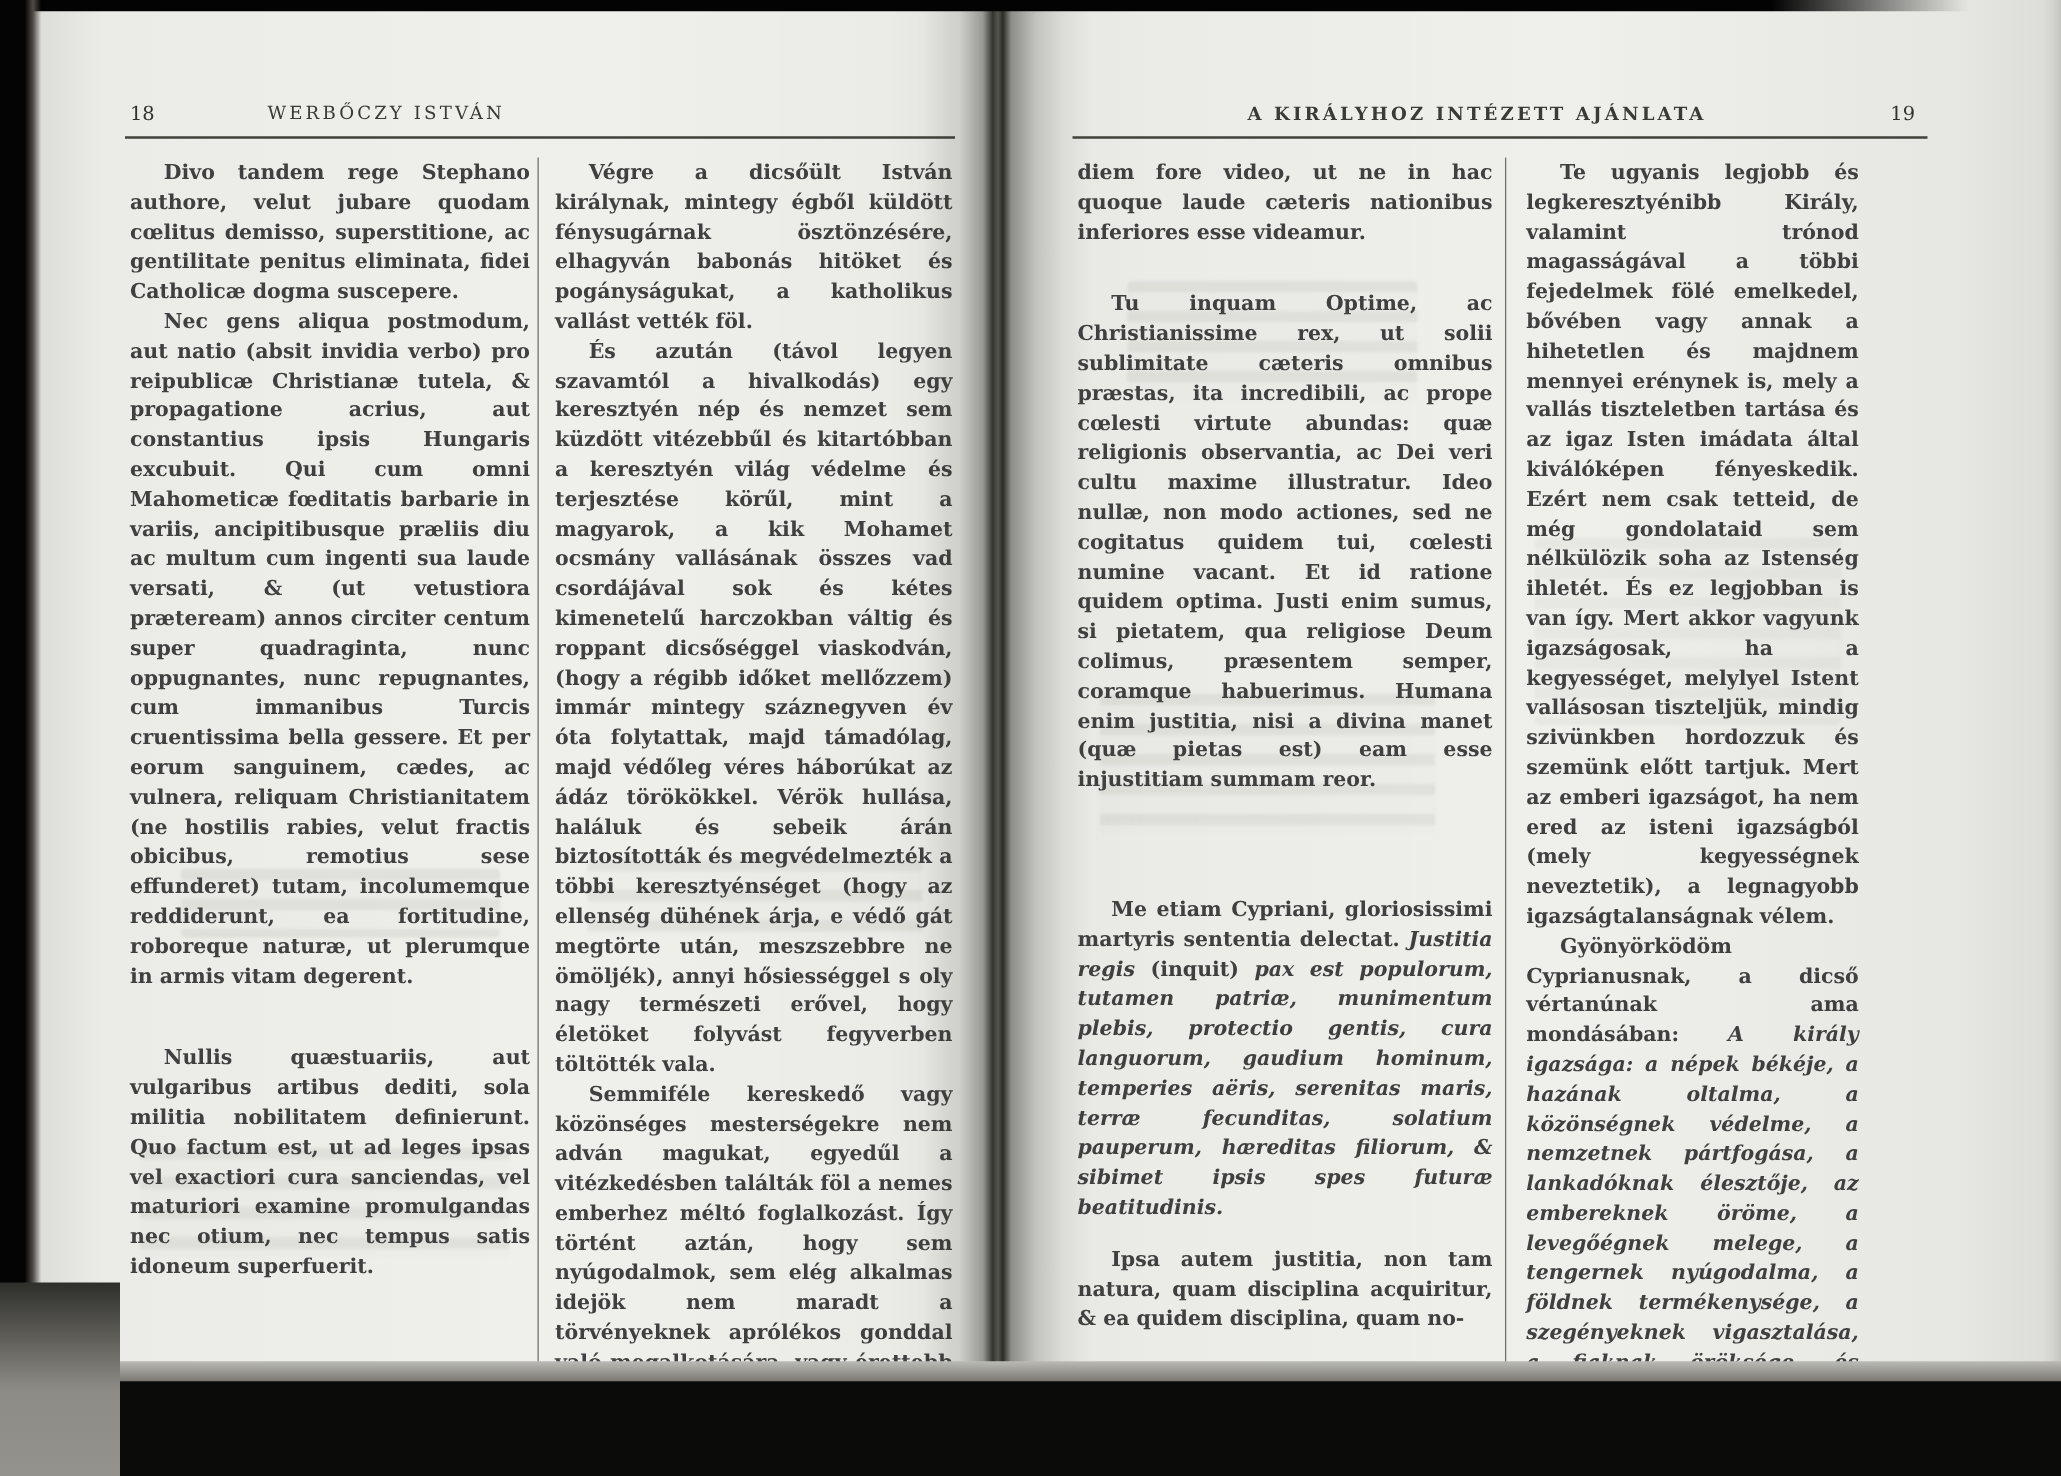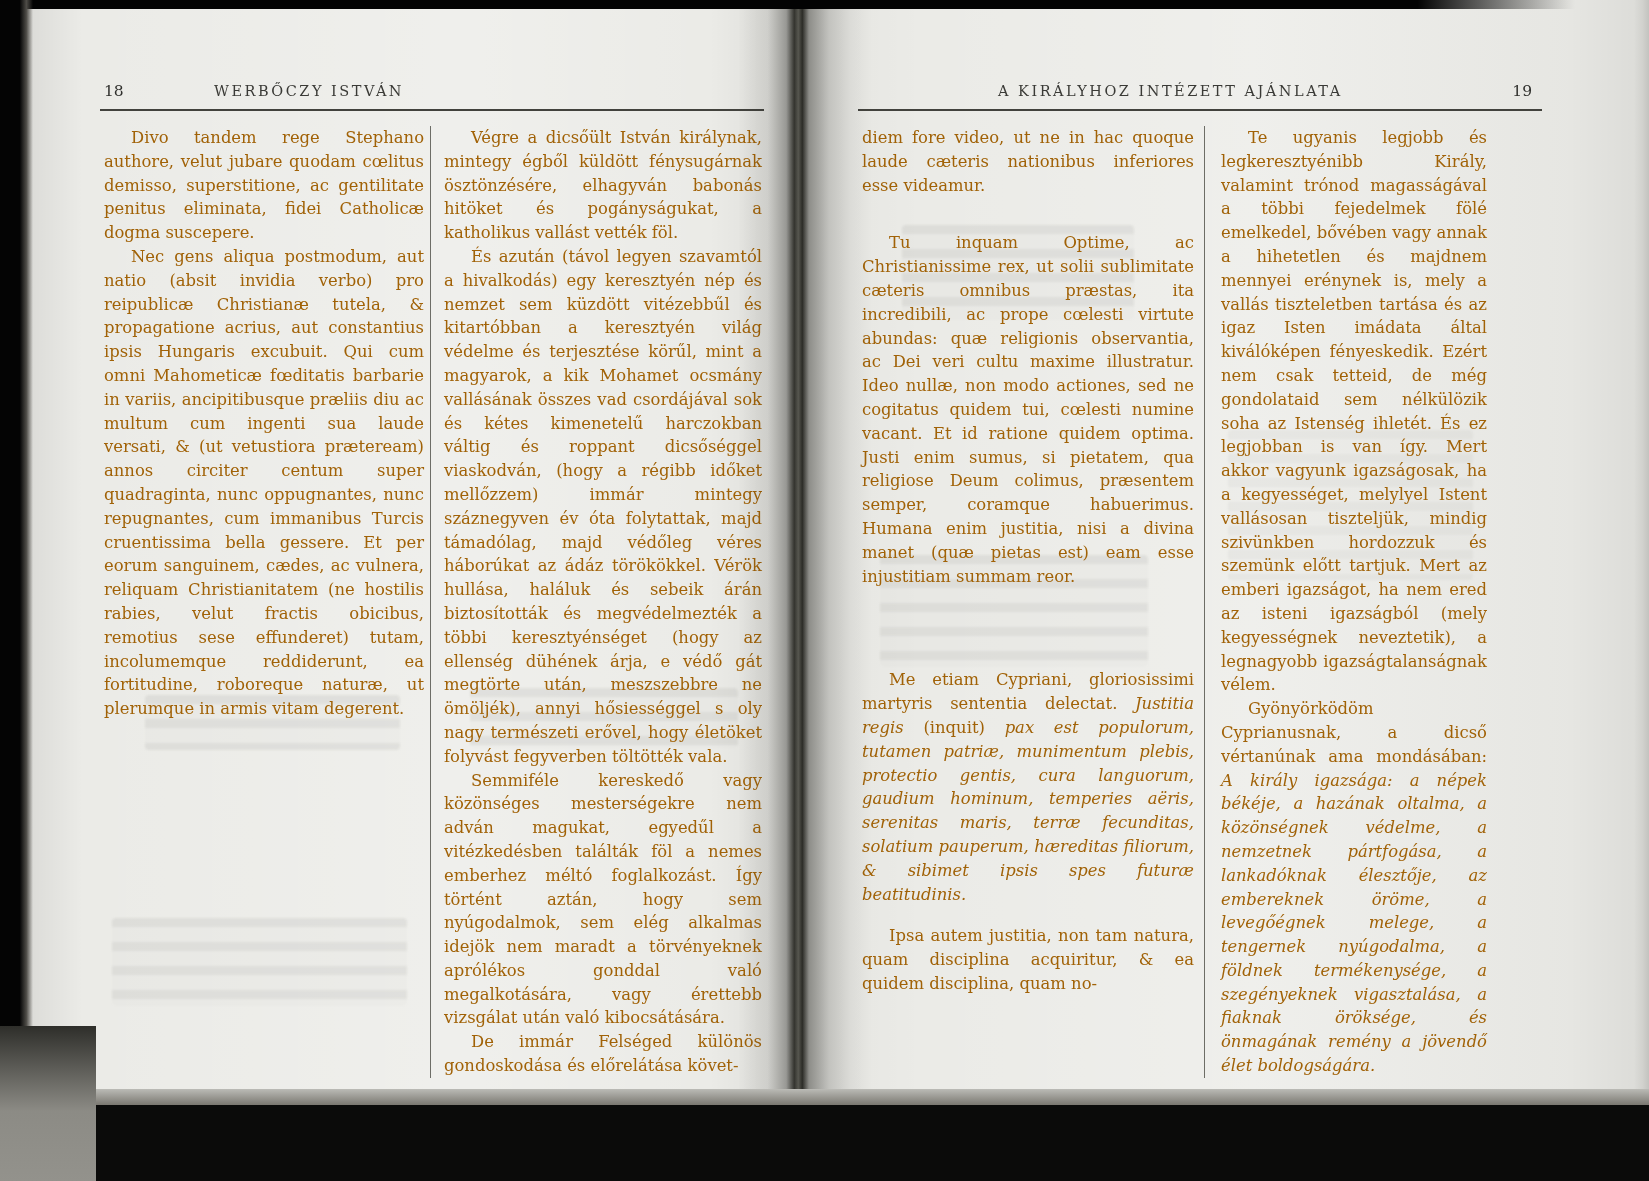--- a/index.html
+++ b/index.html
@@ -39,36 +39,36 @@
   .page-left  { left:100px; width:664px; }
   .page-right { left:858px; width:684px; }
 
   .ph { position:relative; height:26px; font-size:15.5px; }
   .pagenum { position:absolute; top:2px; }
   .page-left  .pagenum { left:4px; }
   .page-right .pagenum { right:10px; }
   .rtitle { position:absolute; top:3px; text-align:left;
     font-size:14.5px; letter-spacing:2.5px; color:#3a3a36; white-space:nowrap; }
   .page-left  .rtitle { left:114px; width:300px; }
-  .page-right .rtitle { left:140px; width:310px; }
+  .page-right .rtitle { left:140px; width:310px;font-weight:bold; }
   .head-rule { border:none; border-top:2px solid #42423d; margin:3px 0 0 0; }
 
   .cols { display:flex; margin-top:15px; padding-left:4px; align-items:stretch; }
   .page-left  .cols { min-height:892px; }
   .page-right .cols { min-height:942px; }
   .col { }
   .page-left  .col-a { width:320px; }
   .page-left  .col-b { width:318px; margin-left:13px; }
   .page-right .col-a { width:332px; }
   .page-right .col-b { width:266px; margin-left:16px; }
   .col-divider { width:0; border-left:1px solid #6d6d66; margin-left:6px; }
   .page-right .col-divider { margin-left:10px; }
 
   p.para { margin:0; text-align:justify; line-height:23.8px; font-size:16.4px;
-    color:#a16207; }
+    color:#404040;font-weight:bold; }
   p.para.indent { text-indent:27px; }
   .it { font-style:italic; }
 
   .ghost { position:absolute; pointer-events:none; filter:blur(1.3px); border-radius:4px;
     background:repeating-linear-gradient(180deg,
       rgba(105,105,100,0.10) 0 9px, rgba(105,105,100,0.015) 9px 24px); }
 </style>
 </head>
 <body>
 
@@ -86,20 +86,21 @@
   <div class="page page-left">
     <div class="ph">
       <span class="pagenum">18</span>
       <span class="rtitle">WERBŐCZY ISTVÁN</span>
     </div>
     <hr class="head-rule">
     <div class="cols">
       <div class="col col-a">
           <p class="para indent"><span>Divo tandem rege Stephano authore, velut jubare quodam cœlitus demisso, superstitione, ac gentilitate penitus eliminata, fidei Catholicæ dogma suscepere.</span></p>
           <p class="para indent"><span>Nec gens aliqua postmodum, aut natio (absit invidia verbo) pro reipublicæ Christianæ tutela, &amp; propagatione acrius, aut constantius ipsis Hungaris excubuit. Qui cum omni Mahometicæ fœditatis barbarie in variis, ancipitibusque præliis diu ac multum cum ingenti sua laude versati, &amp; (ut vetustiora præteream) annos circiter centum super quadraginta, nunc oppugnantes, nunc repugnantes, cum immanibus Turcis cruentissima bella gessere. Et per eorum sanguinem, cædes, ac vulnera, reliquam Christianitatem (ne hostilis rabies, velut fractis obicibus, remotius sese effunderet) tutam, incolumemque reddiderunt, ea fortitudine, roboreque naturæ, ut plerumque in armis vitam degerent.</span></p>
+          <p class="para indent" style="margin-top: 42px;"><span>Nullis quæstuariis, aut vulgaribus artibus dediti, sola militia nobilitatem definierunt. Quo factum est, ut ad leges ipsas vel exactiori cura sanciendas, vel maturiori examine promulgandas nec otium, nec tempus satis idoneum superfuerit.</span></p>
         </div>
       <div class="col-divider"></div>
       <div class="col col-b">
           <p class="para indent"><span>Végre a dicsőült István királynak, mintegy égből küldött fénysugárnak ösztönzésére, elhagyván babonás hitöket és pogányságukat, a katholikus vallást vették föl.</span></p>
           <p class="para indent"><span>És azután (távol legyen szavamtól a hivalkodás) egy keresztyén nép és nemzet sem küzdött vitézebbűl és kitartóbban a keresztyén világ védelme és terjesztése körűl, mint a magyarok, a kik Mohamet ocsmány vallásának összes vad csordájával sok és kétes kimenetelű harczokban váltig és roppant dicsőséggel viaskodván, (hogy a régibb időket mellőzzem) immár mintegy száznegyven év óta folytattak, majd támadólag, majd védőleg véres háborúkat az ádáz törökökkel. Vérök hullása, haláluk és sebeik árán biztosították és megvédelmezték a többi keresztyénséget (hogy az ellenség dühének árja, e védő gát megtörte után, meszszebbre ne ömöljék), annyi hősiességgel s oly nagy természeti erővel, hogy életöket folyvást fegyverben töltötték vala.</span></p>
           <p class="para indent"><span>Semmiféle kereskedő vagy közönséges mesterségekre nem adván magukat, egyedűl a vitézkedésben találták föl a nemes emberhez méltó foglalkozást. Így történt aztán, hogy sem nyúgodalmok, sem elég alkalmas idejök nem maradt a törvényeknek aprólékos gonddal való megalkotására, vagy érettebb vizsgálat után való kibocsátására.</span></p>
           <p class="para indent"><span>De immár Felséged különös gondoskodása és előrelátása követ-</span></p>
         </div>
     </div>
   </div>

